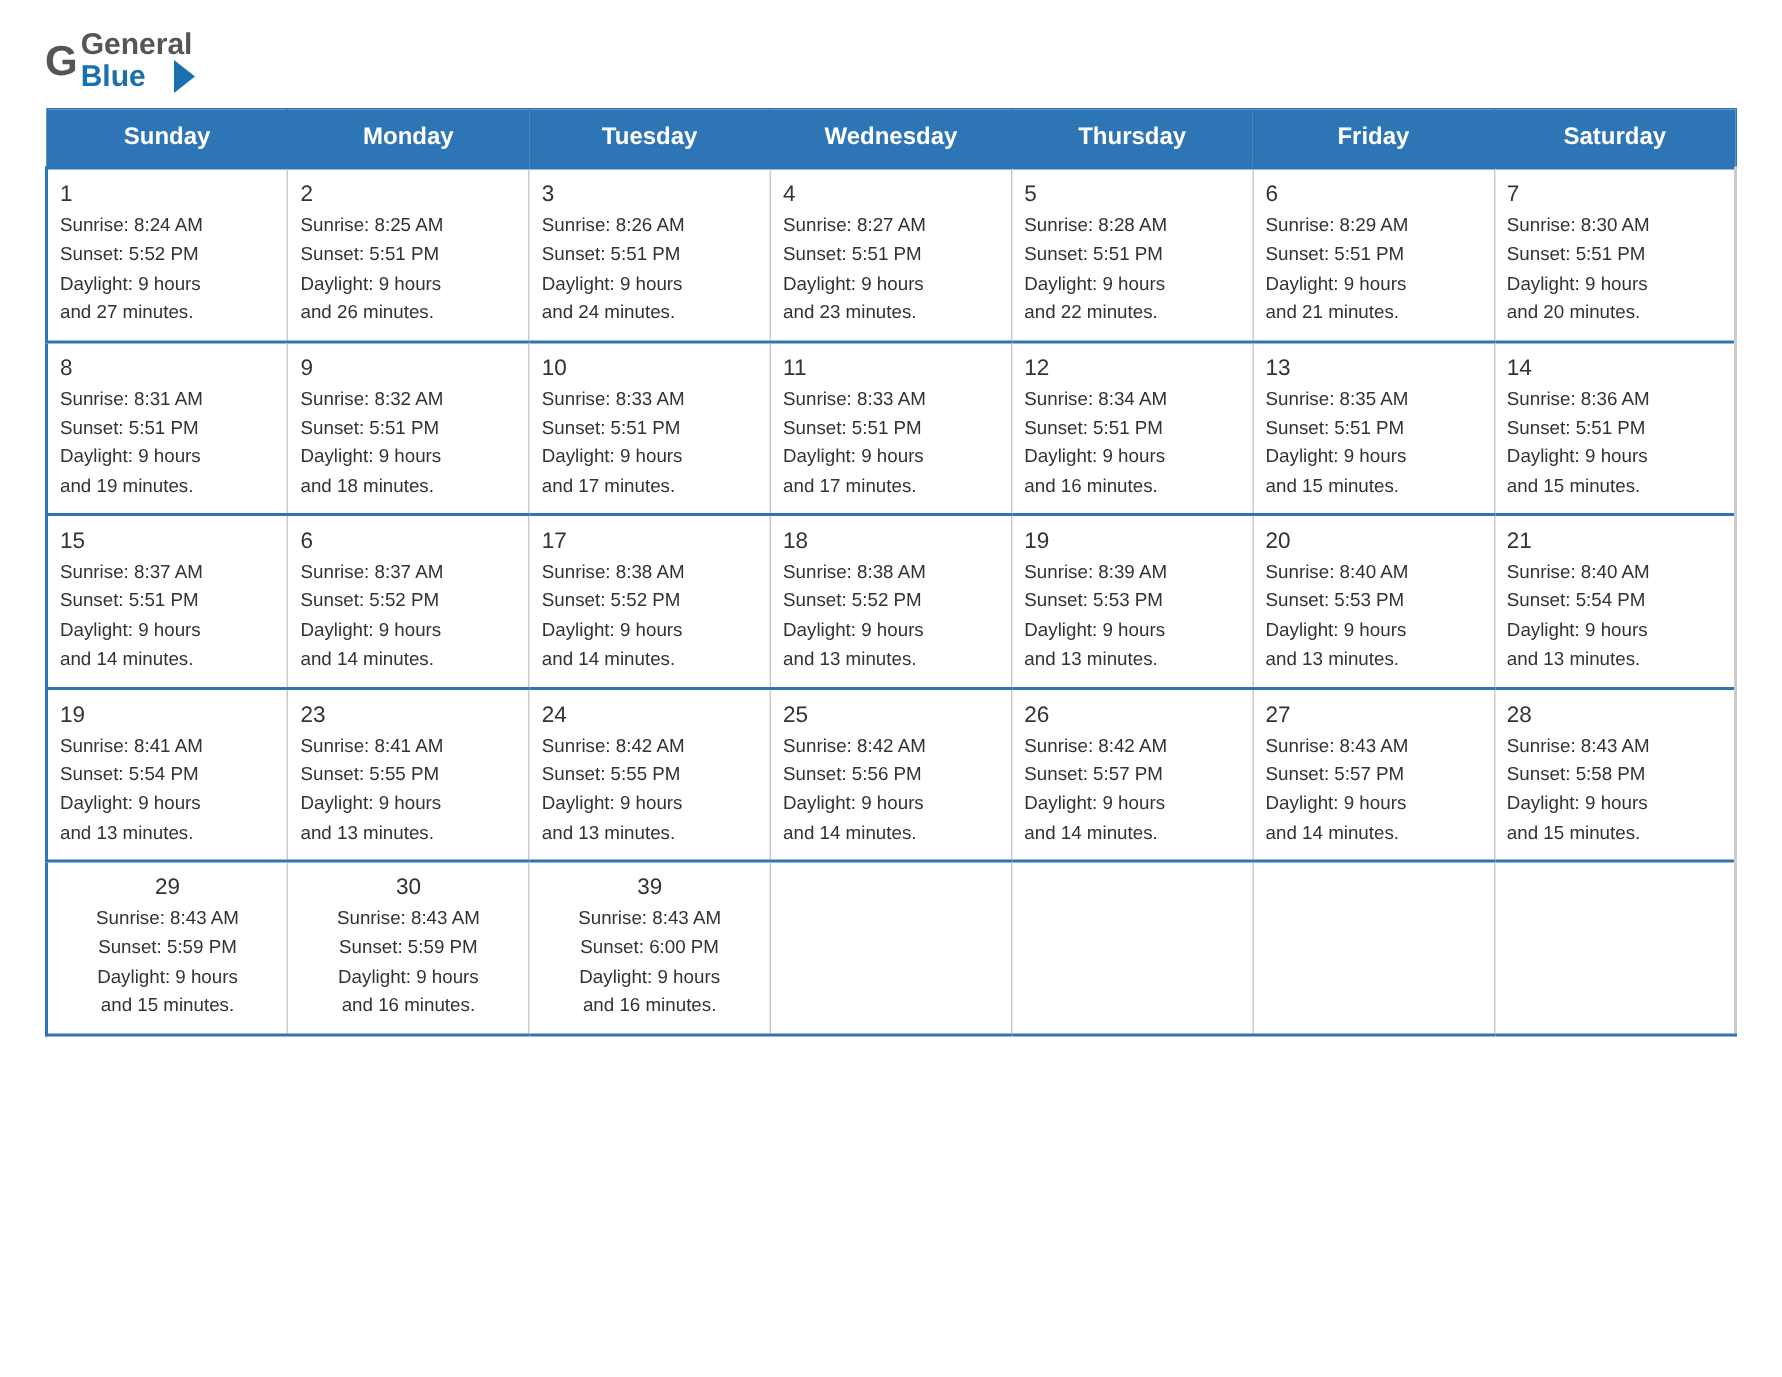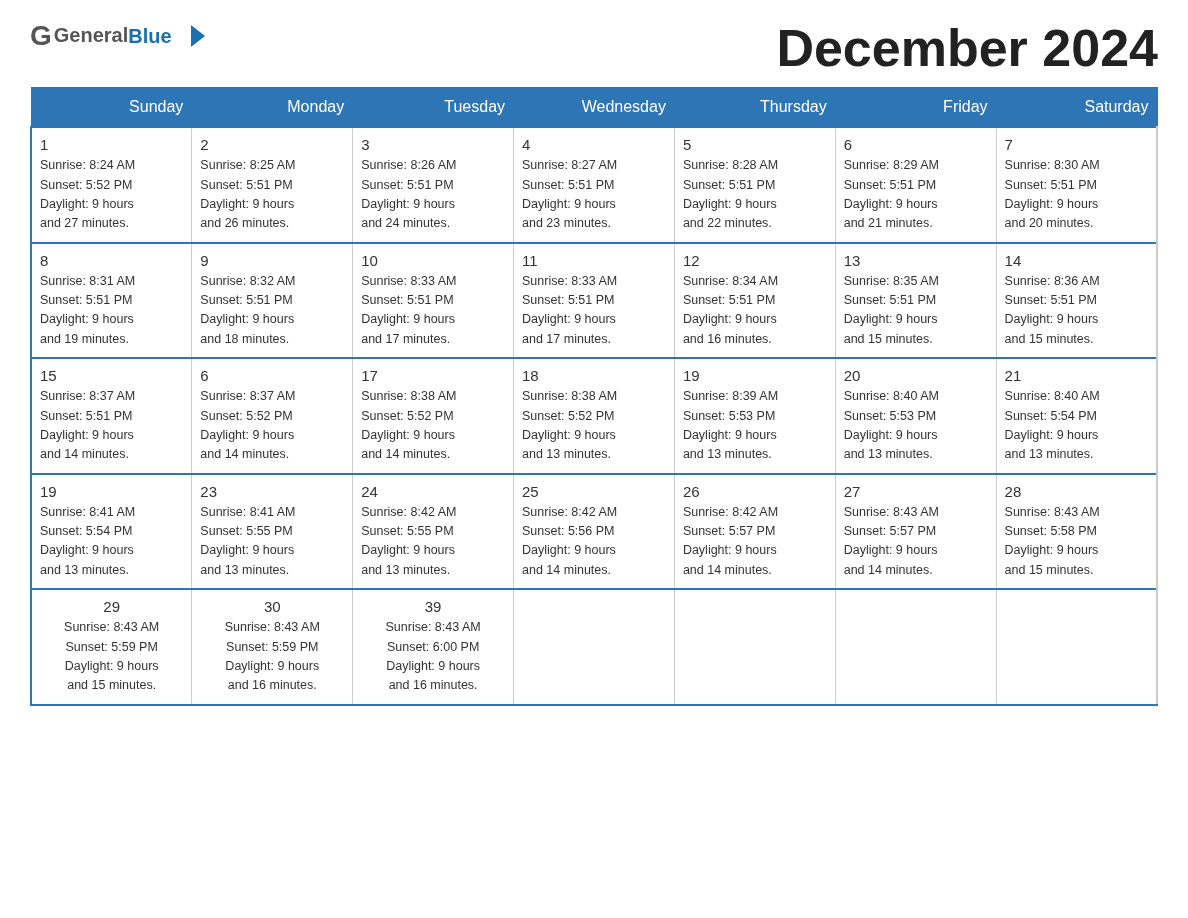--- a/index.html
+++ b/index.html
@@ -37,23 +37,23 @@
     }
     .calendar-table {
       width: 100%;
       border-collapse: collapse;
       margin-top: 10px;
     }
     .calendar-table th {
       background-color: #2e75b6;
       color: #fff;
       font-size: 16px;
-      font-weight: normal;
+      font-weight: bold;
       padding: 10px 8px;
-      text-align: right;
+      text-align: center;
       border: 1px solid #2e75b6;
     }
     .calendar-table td {
       vertical-align: top;
       padding: 8px 8px;
       border: 1px solid #ccc;
       width: calc(100% / 7);
       font-size: 13px;
       color: #333;
       background: #fff;
@@ -94,20 +94,21 @@
       display: flex;
       align-items: center;
     }
     .logo-g {
       font-size: 28px;
       font-weight: bold;
       color: #555;
     }
     .logo-block {
       display: inline-flex;
+      flex-direction: column;
       margin-left: 2px;
     }
     .logo-general {
       font-size: 20px;
       font-weight: bold;
       color: #555;
       line-height: 1;
     }
     .logo-blue-line {
       display: flex;
@@ -139,21 +140,20 @@
       <div class="logo-block">
         <span class="logo-general">General</span>
         <div class="logo-blue-line">
           <span class="logo-blue-word">Blue</span>
           <div class="logo-arrow"></div>
         </div>
       </div>
     </div>
   </div>
   <div class="title-area">
-    <div class="calendar-title">December 2024</div>
   </div>
 </div>
 
 <table class="calendar-table">
   <thead>
     <tr>
     <th>Sunday</th>
         <th>Monday</th>
         <th>Tuesday</th>
         <th>Wednesday</th>

